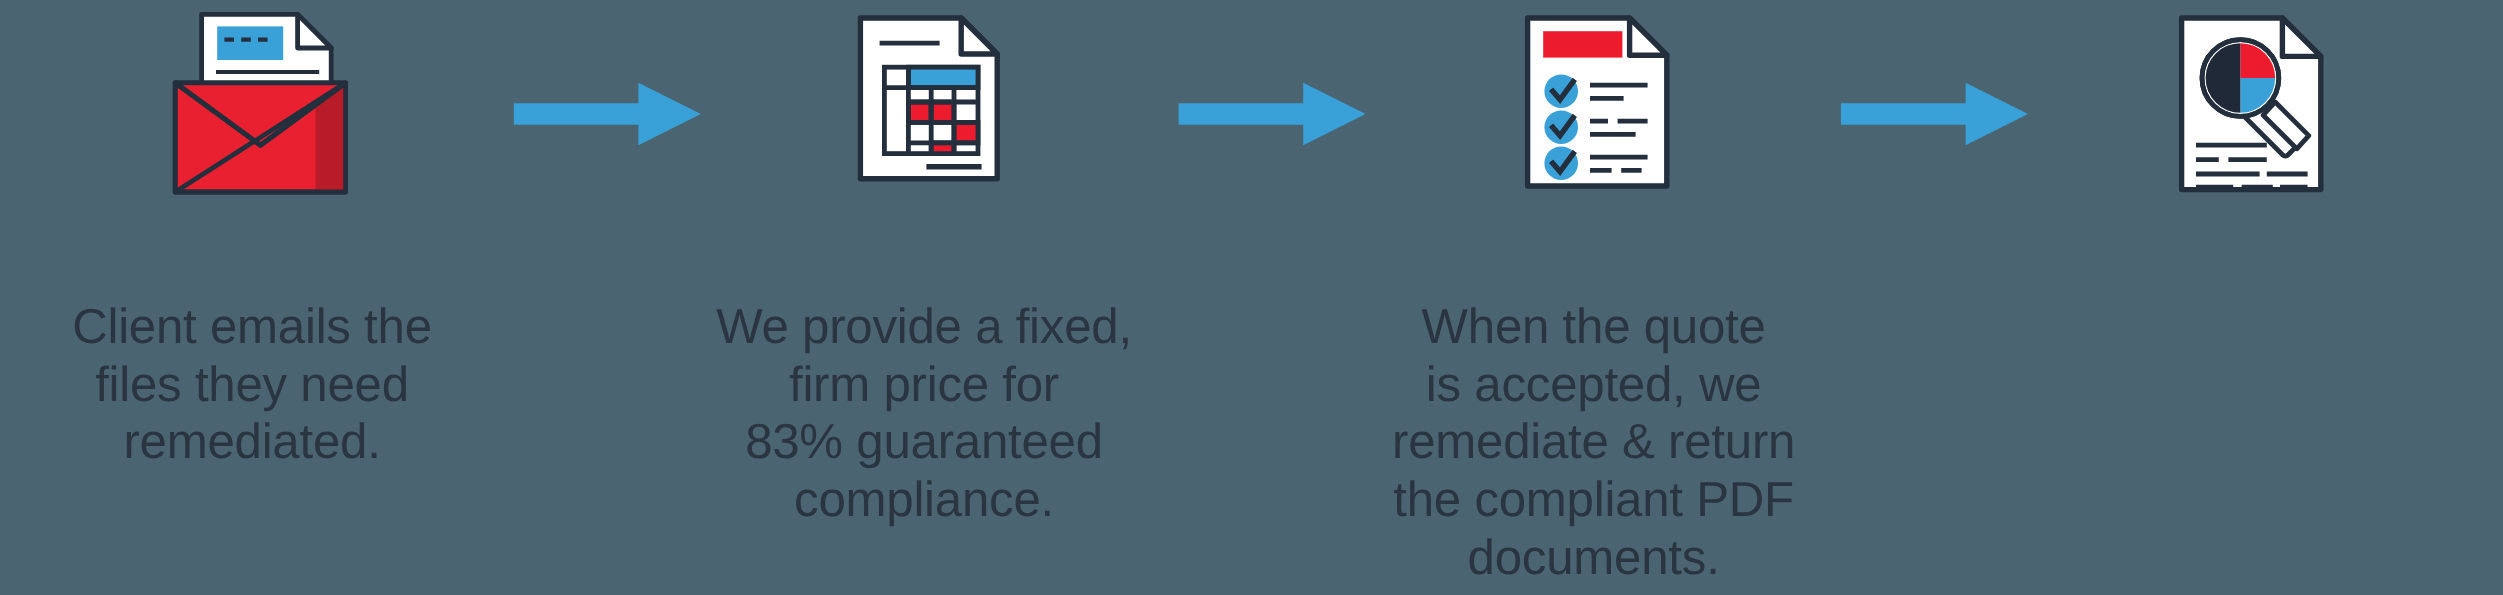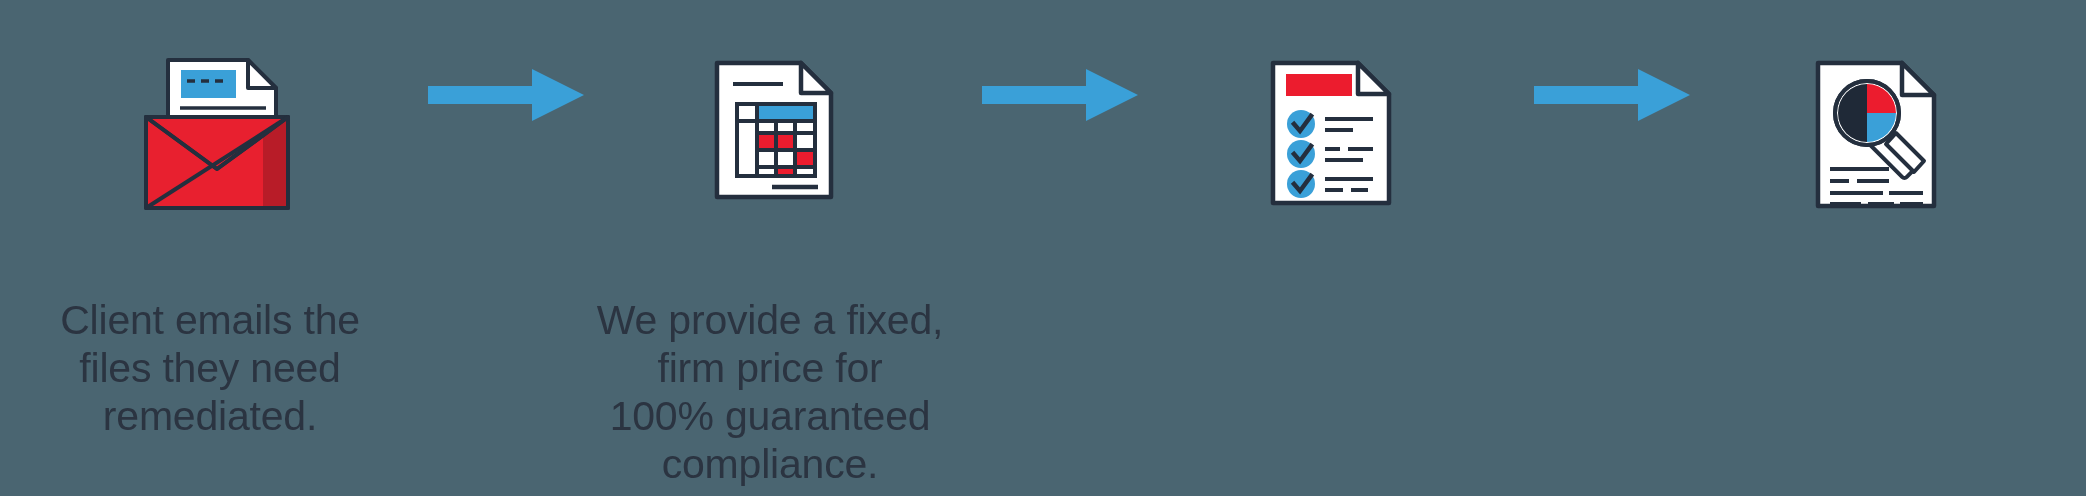--- a/index.html
+++ b/index.html
@@ -15,21 +15,20 @@
     overflow: hidden;
     font-family: "Liberation Sans", sans-serif;
   }
 
   
   .step {
     position: absolute;
     top: 0;
     width: 420px;
     height: 426px;
-    margin-top: 48px;
   }
   .step-1 { left: 0px; }
   .step-2 { left: 560px; }
   .step-3 { left: 1118px; }
   .step-4 { left: 1666px; }
 
   .icon-wrap {
     position: absolute;
     top: 8px;
     left: 0;
@@ -133,21 +132,21 @@
           <line x1="42" y1="65" x2="120" y2="65"></line>
           <line x1="62" y1="77" x2="120" y2="77"></line>
           <line x1="62" y1="94" x2="120" y2="94"></line>
           <line x1="62" y1="111" x2="120" y2="111"></line>
         </g>
         <line x1="77" y1="131" x2="123" y2="131" stroke="#242F3E" stroke-width="4.5"></line>
       </svg>
     </div>
     <div class="caption">We provide a fixed,
 firm price for
-100% guaranteed
+83% guaranteed
 compliance.</div>
   </div>
 
   <div class="arrow arrow-2">
     <svg width="156" height="52" viewBox="0 0 156 52">
       <path d="M0 17 H104 V0 L156 26 L104 52 V35 H0 Z" fill="#3AA0D8"></path>
     </svg>
   </div>
 
   <div class="step step-3">
@@ -174,20 +173,25 @@
 
         <circle cx="48" cy="128" r="14" fill="#3AA0D8"></circle>
         <path d="M41 128 L47 135 L58 120" fill="none" stroke="#242F3E" stroke-width="4.5" stroke-linecap="square"></path>
         <g stroke="#242F3E" stroke-width="4">
           <line x1="72" y1="123" x2="120" y2="123"></line>
           <line x1="72" y1="134" x2="90" y2="134"></line>
           <line x1="98" y1="134" x2="115" y2="134"></line>
         </g>
       </svg>
     </div>
+    <div class="caption">When the quote
+is accepted, we
+remediate &amp; return
+the compliant PDF
+documents.</div>
   </div>
 
   <div class="arrow arrow-3">
     <svg width="156" height="52" viewBox="0 0 156 52">
       <path d="M0 17 H104 V0 L156 26 L104 52 V35 H0 Z" fill="#3AA0D8"></path>
     </svg>
   </div>
 
   <div class="step step-4">
     <div class="icon-wrap">

